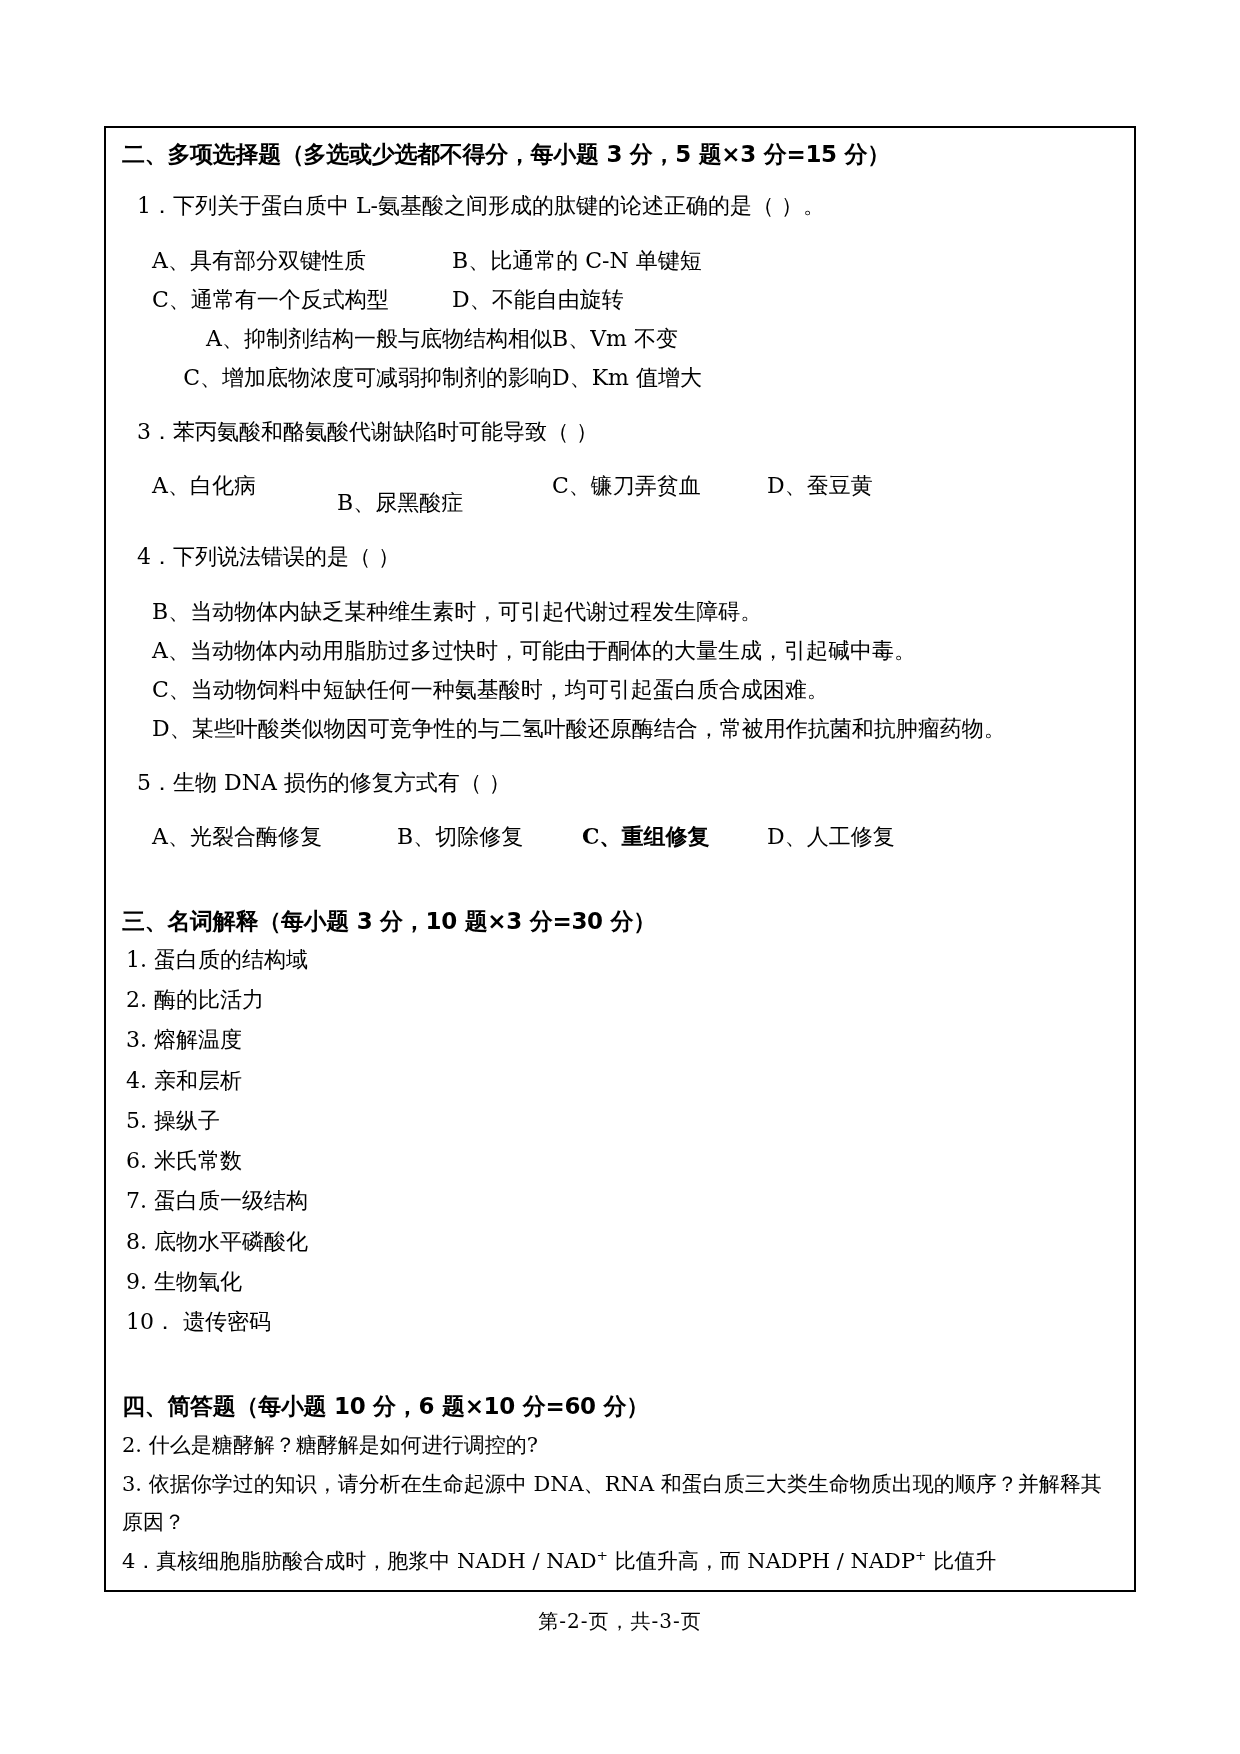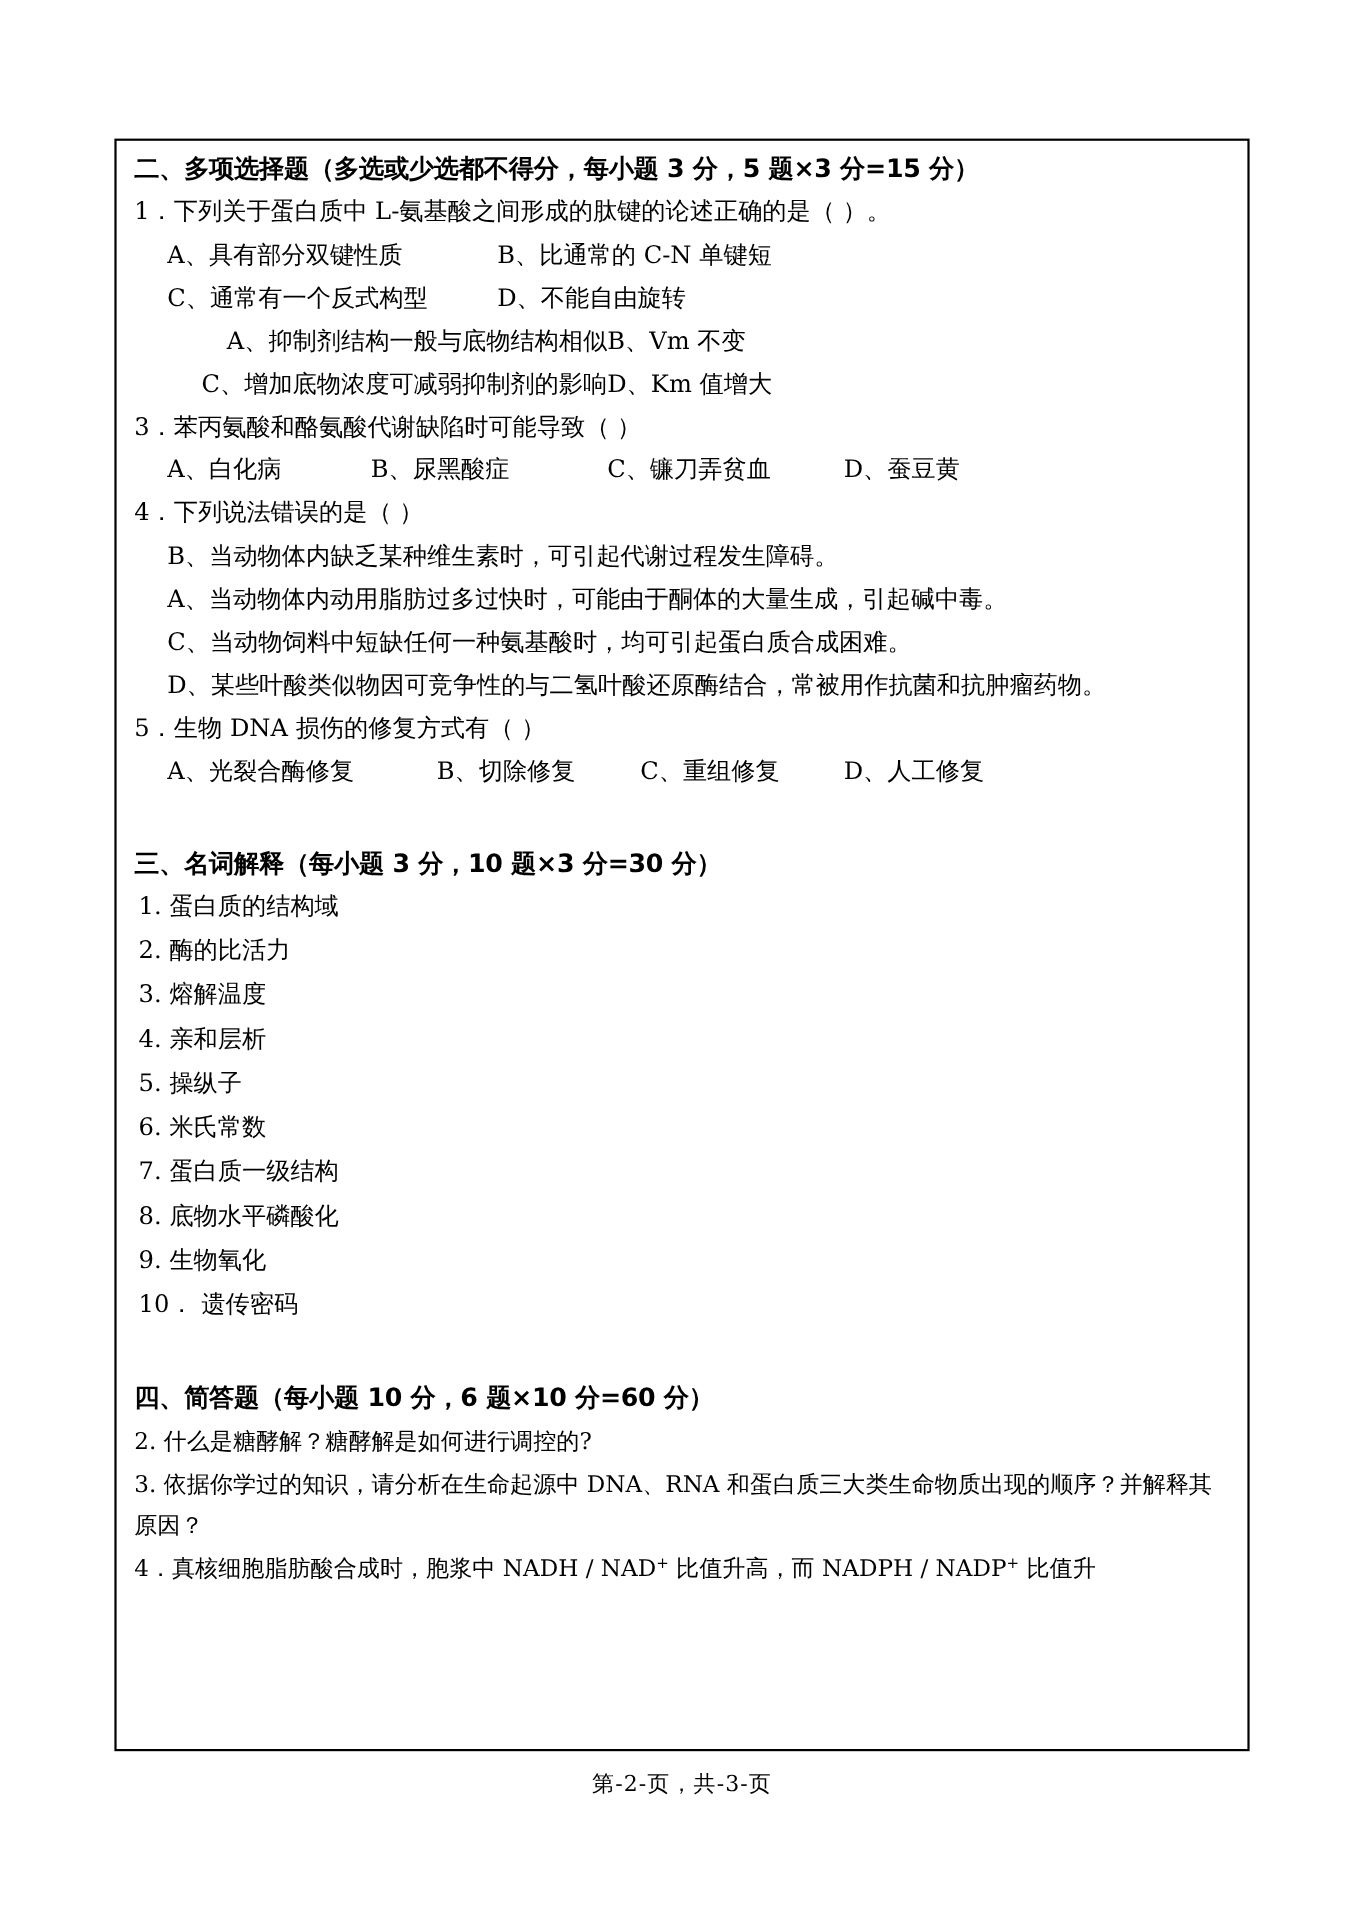--- a/index.html
+++ b/index.html
@@ -44,21 +44,21 @@
     letter-spacing: -0.3px;
     line-height: 1.45;
     margin: 0 0 2px 0;
     white-space: nowrap;
   }
 
   .q-line {
     font-size: 22px;
     line-height: 1.78;
     white-space: nowrap;
-    margin: 0;
+    margin: 15px;
   }
 
   .opt-line {
     font-size: 22px;
     line-height: 1.78;
     margin: 0;
     padding-left: 30px;
     white-space: nowrap;
   }
 
@@ -72,24 +72,24 @@
     padding-left: 30px;
     font-size: 22px;
     line-height: 1.78;
     white-space: nowrap;
   }
   .opt-row .cell { flex: 0 0 auto; }
 
   .w-a1 { width: 300px; }
   .w-a2 { width: 400px; text-align: right; }
   .w-a3 { width: 185px; }
-  .w-a4 { width: 215px; }
+  .w-a4 { width: 215px; margin-top: 17px; }
   .w-a5 { width: 215px; }
   .w-b5 { width: 185px; }
-  .w-c5 { width: 185px; }
+  .w-c5 { width: 185px; font-weight: bold; }
 
   .gap-lg { height: 48px; }
 
   .term-line {
     font-size: 22px;
     line-height: 1.83;
     margin: 0;
     padding-left: 4px;
     white-space: nowrap;
   }

